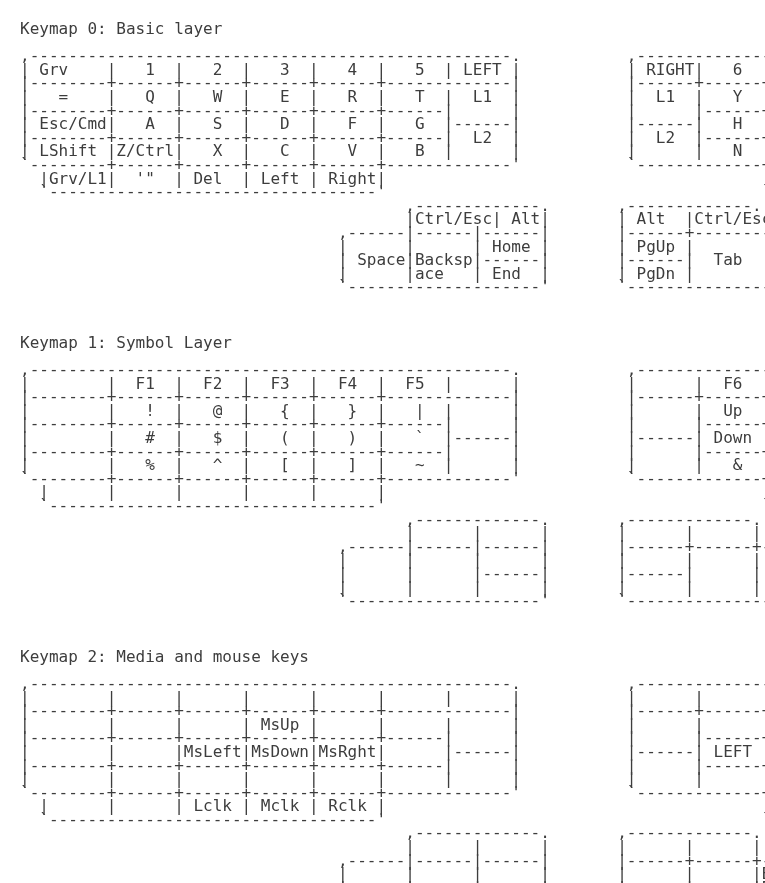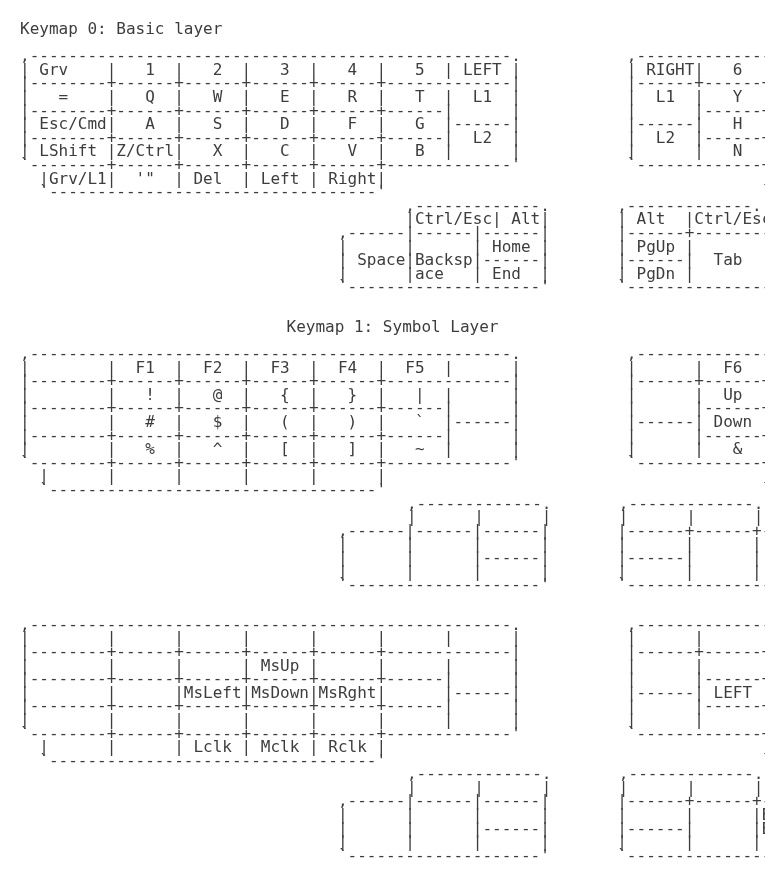--- a/index.html
+++ b/index.html
@@ -20,22 +20,21 @@
     font-family: "DejaVu Sans Mono", "Liberation Mono", monospace;
     font-size: 16px;
     line-height: 13.6px;
     color: #3d3d3d;
     white-space: pre;
   }
   .km-art {
     margin-top: 13.6px; 
   }
   .keymap-section + .keymap-section {
-    margin-top: 26px; 
-    text-align: center;
+    margin-top: 42px; 
   }
 </style>
 </head>
 <body>
 
 <div class="doc">
 
   <div class="keymap-section">
     <pre class="km-title">Keymap 0: Basic layer</pre>
     <pre class="km-art">,--------------------------------------------------.           ,--------------------------------------------------.
@@ -74,20 +73,21 @@
                                         ,-------------.       ,-------------.
                                         |      |      |       |      |      |
                                  ,------|------|------|       |------+------+------.
                                  |      |      |      |       |      |      |      |
                                  |      |      |------|       |------|      |      |
                                  |      |      |      |       |      |      |      |
                                  `--------------------'       `--------------------'</pre>
   </div>
 
   <div class="keymap-section">
+    <pre class="km-title">Keymap 2: Media and mouse keys</pre>
     <pre class="km-art">,--------------------------------------------------.           ,--------------------------------------------------.
 |        |      |      |      |      |      |      |           |      |      |      |      |      |      |        |
 |--------+------+------+------+------+-------------|           |------+------+------+------+------+------+--------|
 |        |      |      | MsUp |      |      |      |           |      |      |      |      |      |      |        |
 |--------+------+------+------+------+------|      |           |      |------+------+------+------+------+--------|
 |        |      |MsLeft|MsDown|MsRght|      |------|           |------| LEFT | DOWN |  UP  | RIGHT|      |  Play  |
 |--------+------+------+------+------+------|      |           |      |------+------+------+------+------+--------|
 |        |      |      |      |      |      |      |           |      |      |      | Prev | Next |      |        |
 `--------+------+------+------+------+-------------'           `-------------+------+------+------+------+--------'
   |      |      | Lclk | Mclk | Rclk |                                       |VolUp |VolDn | Mute |      |      |

